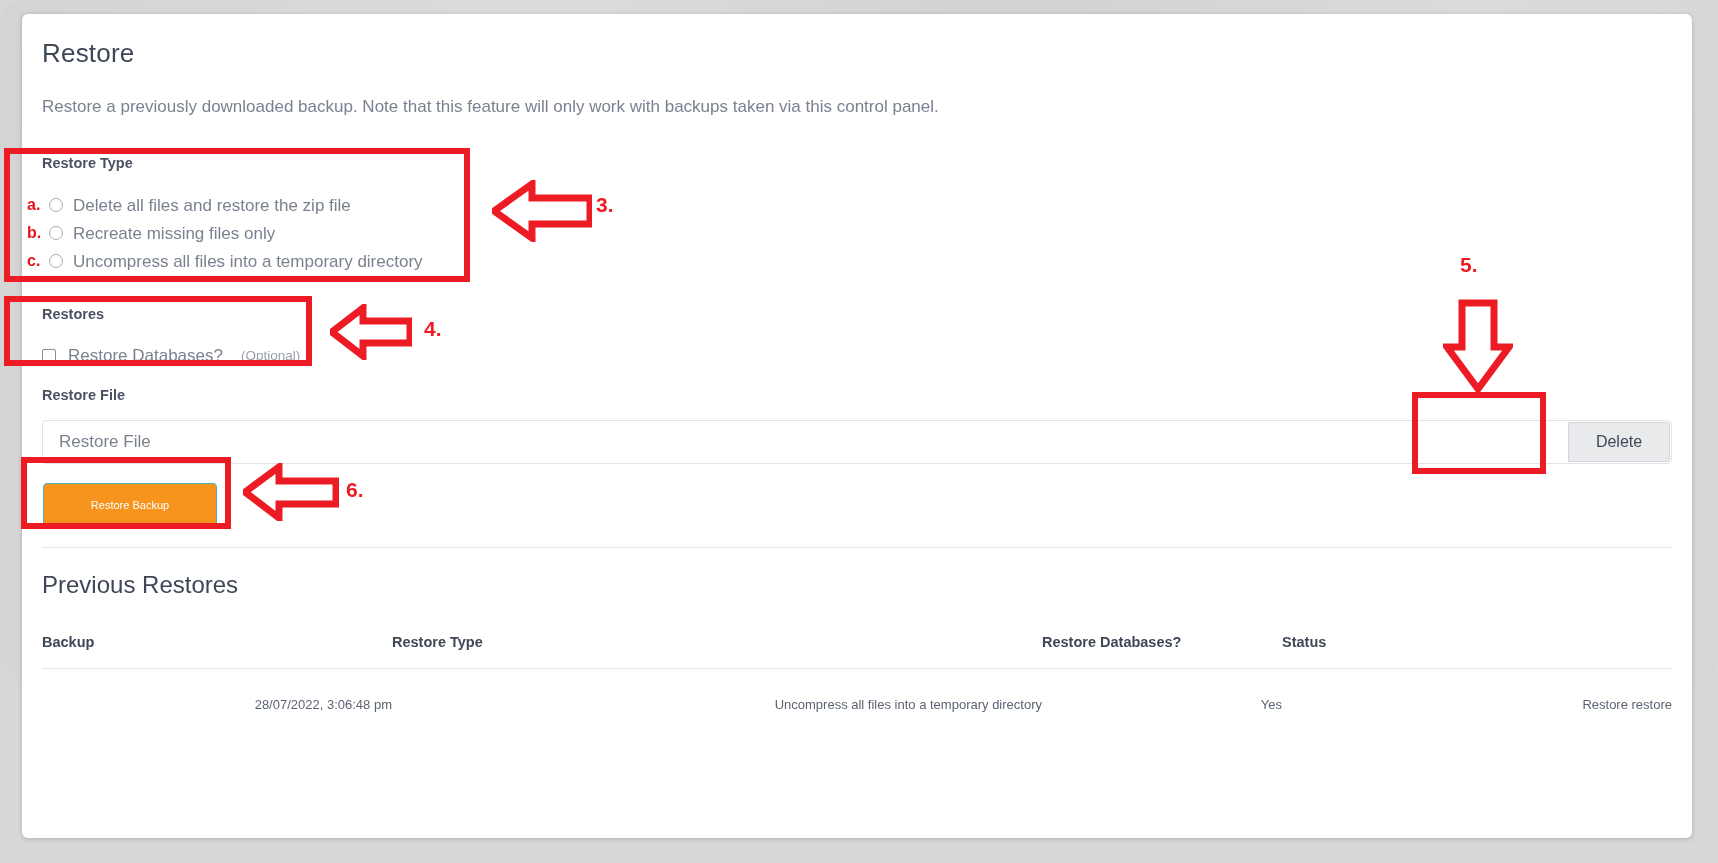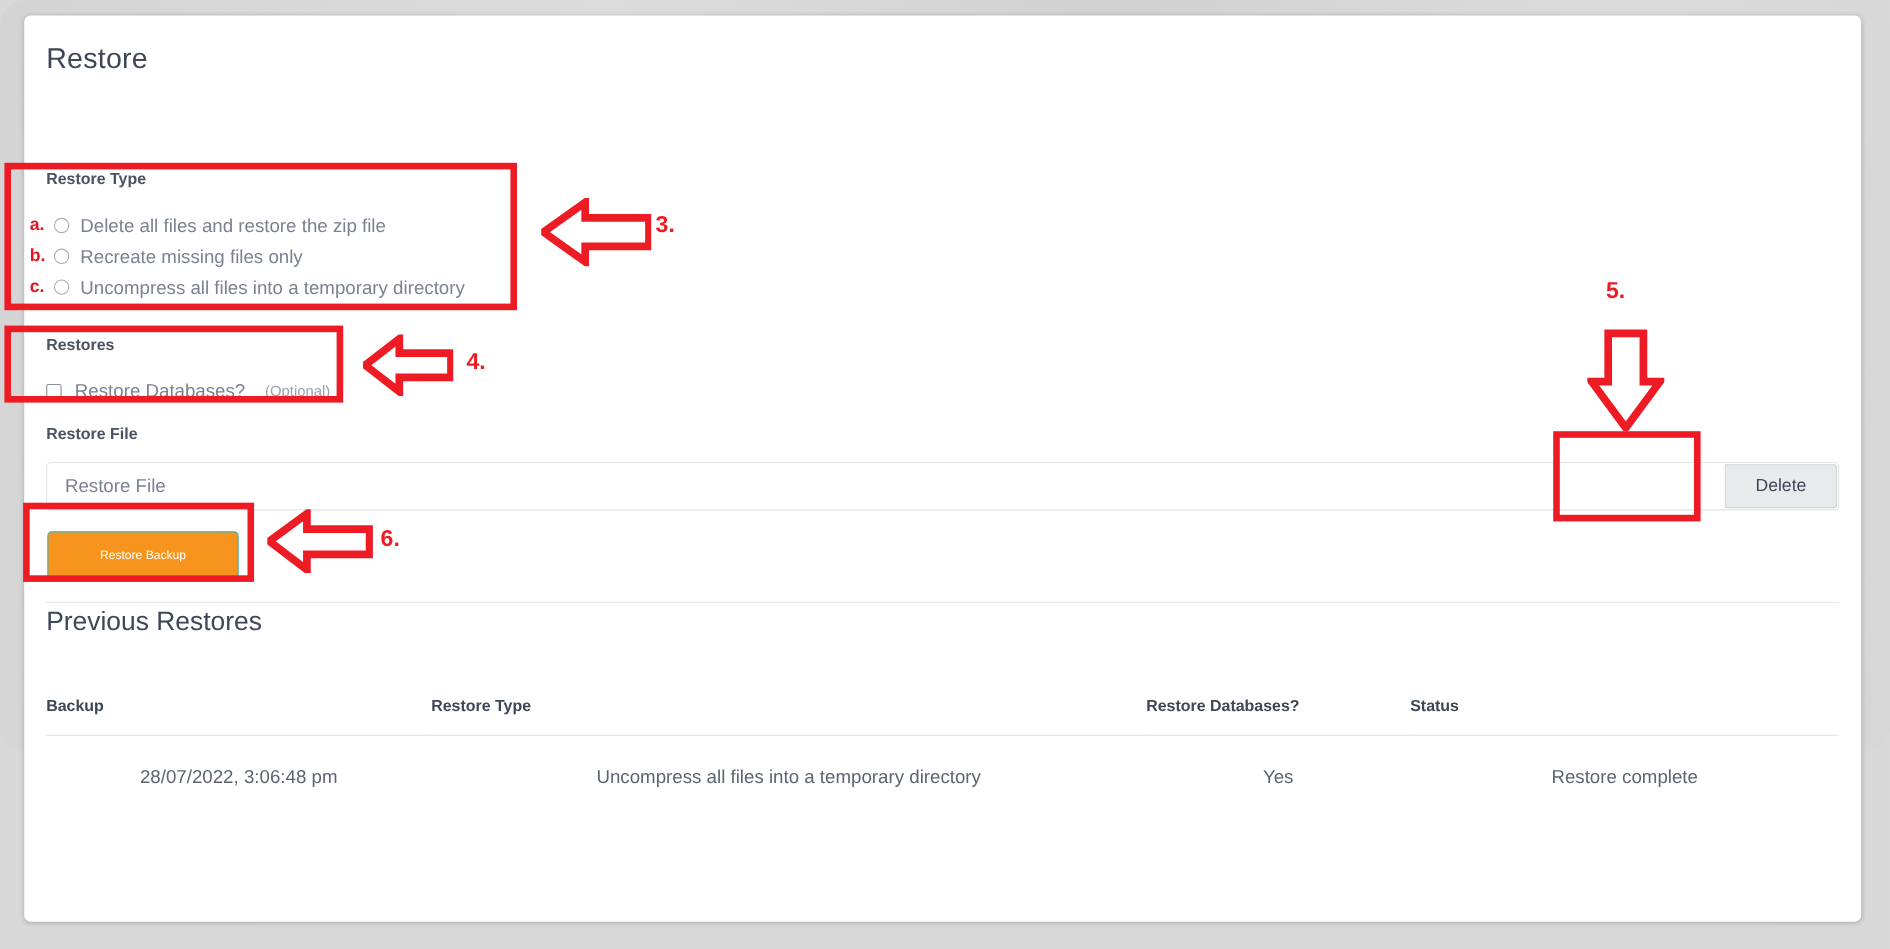--- a/index.html
+++ b/index.html
@@ -101,34 +101,34 @@
     color: #ffffff; font-size: 11px;
     display: flex; align-items: center; justify-content: center;
   }
 
   
   .divider {
     position: absolute; left: 20px; width: 1630px; height: 1px;
     background: #e6e8eb;
   }
   .section-title {
-    position: absolute; left: 20px; top: 538px;
+    position: absolute; left: 20px; top: 557px;
     font-size: 24px; color: #3e4756; font-weight: 400;
   }
   table.restores {
     position: absolute; left: 20px; top: 620px;
     width: 1630px; border-collapse: collapse;
   }
   table.restores th {
     text-align: left; font-size: 14.5px; font-weight: 700;
     color: #3e4756; padding: 0 0 18px 0;
     border-bottom: 1px solid #e6e8eb;
   }
   table.restores td {
-    text-align: center; font-size: 17px; font-weight: 400;
+    text-align: right; font-size: 13px; font-weight: 400;
     color: #5c6472; padding: 28px 0 0 0;
   }
   .col-backup { width: 350px; }
   .col-type   { width: 650px; }
   .col-db     { width: 240px; }
   .col-status { width: 390px; margin-left: 10px; }
 
   
   .anno-box {
     position: absolute; border: 6px solid #ed1c24;
@@ -142,20 +142,21 @@
 </style>
 </head>
 <body>
 
 <div id="page">
   <div id="card">
     <div class="inner">
 
       <div class="page-title">Restore</div>
 
+      <div class="page-desc">Restore a previously downloaded backup. Note that this feature will only work with backups taken via this control panel.</div>
 
       <div class="field-label" style="left:20px; top:141px;">Restore Type</div>
 
       <div class="opt-row" style="left:5px; top:182px;">
         <span class="alpha">a.</span>
         <span class="radio"></span>
         <span class="opt-text">Delete all files and restore the zip file</span>
       </div>
 
       <div class="opt-row" style="left:5px; top:210px;">
@@ -198,21 +199,21 @@
             <th class="col-type">Restore Type</th>
             <th class="col-db">Restore Databases?</th>
             <th class="col-status">Status</th>
           </tr>
         </thead>
         <tbody>
           <tr>
             <td>28/07/2022, 3:06:48 pm</td>
             <td>Uncompress all files into a temporary directory</td>
             <td>Yes</td>
-            <td>Restore complete</td>
+            <td>Restore restore</td>
           </tr>
         </tbody>
       </table>
 
     </div>
   </div>
 
   <div class="anno-box" style="left:4px; top:148px; width:466px; height:134px;"></div>
 
   <svg class="anno-arrow" style="left:492px; top:180px;" width="100" height="62" viewBox="0 0 100 62">

